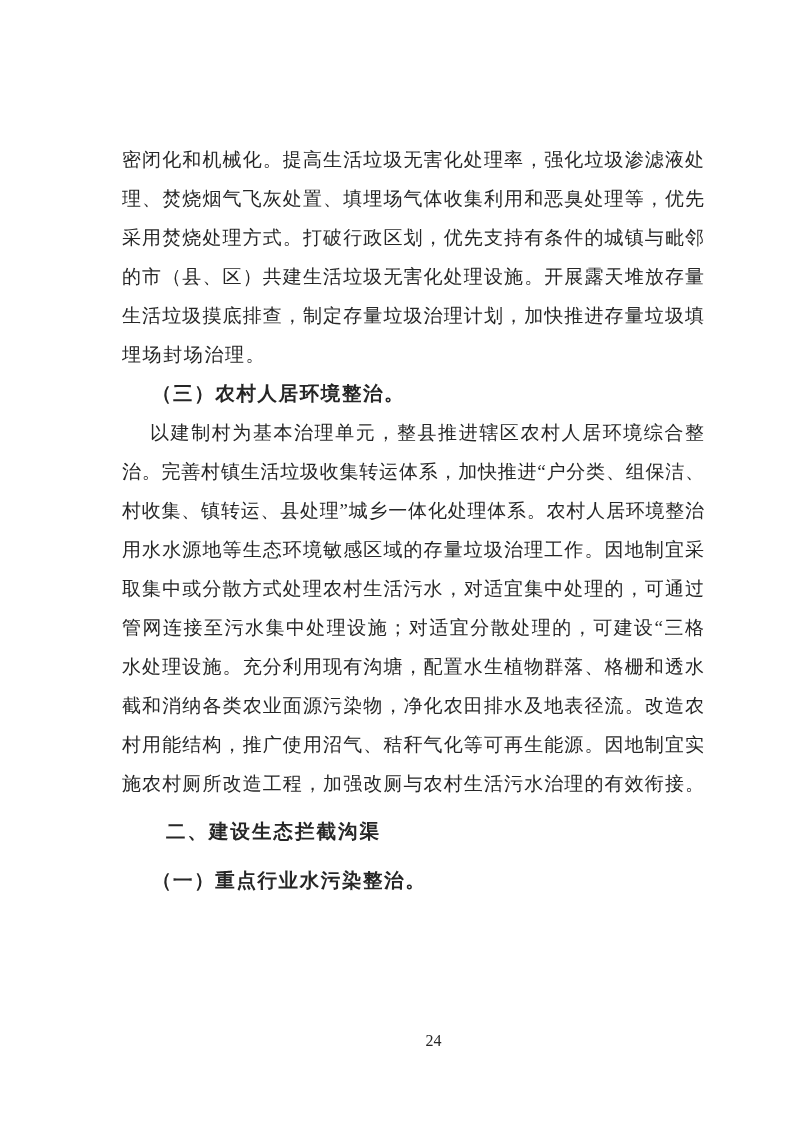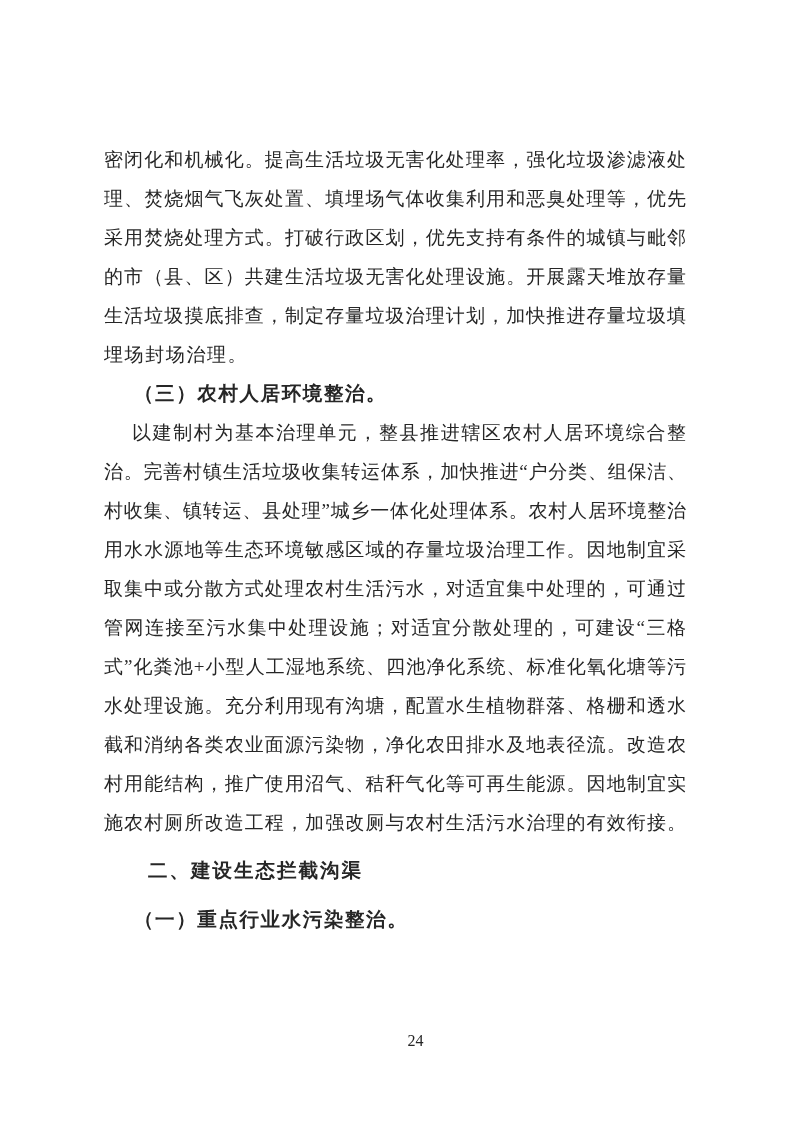--- a/index.html
+++ b/index.html
@@ -5,21 +5,21 @@
   html, body { margin: 0; padding: 0; }
   body {
     width: 793px; height: 1122px;
     background: #ffffff;
     font-family: "Liberation Serif", serif;
     position: relative;
     overflow: hidden;
   }
   .page {
     position: absolute;
-    left: 0; top: 0;
+    left: 18px; top: 0;
     width: 744px; height: 1122px;
     background: #ffffff;
   }
   .textblock {
     position: absolute;
     left: 104px;
     top: 140px;
     width: 582px;
     color: #262626;
   }
@@ -87,21 +87,20 @@
     <div class="ln fill">的市（县、区）共建生活垃圾无害化处理设施。开展露天堆放存量</div>
     <div class="ln fill">生活垃圾摸底排查，制定存量垃圾治理计划，加快推进存量垃圾填</div>
     <div class="ln left">埋场封场治理。</div>
     <div class="ln left h2 ind-h">（三）农村人居环境整治。</div>
     <div class="ln fill ind-p">以建制村为基本治理单元，整县推进辖区农村人居环境综合整</div>
     <div class="ln fill">治。完善村镇生活垃圾收集转运体系，加快推进“户分类、组保洁、</div>
     <div class="ln fill">村收集、镇转运、县处理”城乡一体化处理体系。农村人居环境整治</div>
     <div class="ln fill">用水水源地等生态环境敏感区域的存量垃圾治理工作。因地制宜采</div>
     <div class="ln fill">取集中或分散方式处理农村生活污水，对适宜集中处理的，可通过</div>
     <div class="ln fill">管网连接至污水集中处理设施；对适宜分散处理的，可建设“三格</div>
-    <div class="ln fill">式”化粪池+小型人工湿地系统、四池净化系统、标准化氧化塘等污</div>
     <div class="ln fill">水处理设施。充分利用现有沟塘，配置水生植物群落、格栅和透水</div>
     <div class="ln fill">截和消纳各类农业面源污染物，净化农田排水及地表径流。改造农</div>
     <div class="ln fill">村用能结构，推广使用沼气、秸秆气化等可再生能源。因地制宜实</div>
     <div class="ln fill">施农村厕所改造工程，加强改厕与农村生活污水治理的有效衔接。</div>
     <div class="ln left h1 ind-h1 sp">二、建设生态拦截沟渠</div>
     <div class="ln left h2 ind-h sp">（一）重点行业水污染整治。</div>
   </div>
   <div class="pagenum">24</div>
 </div>
 

